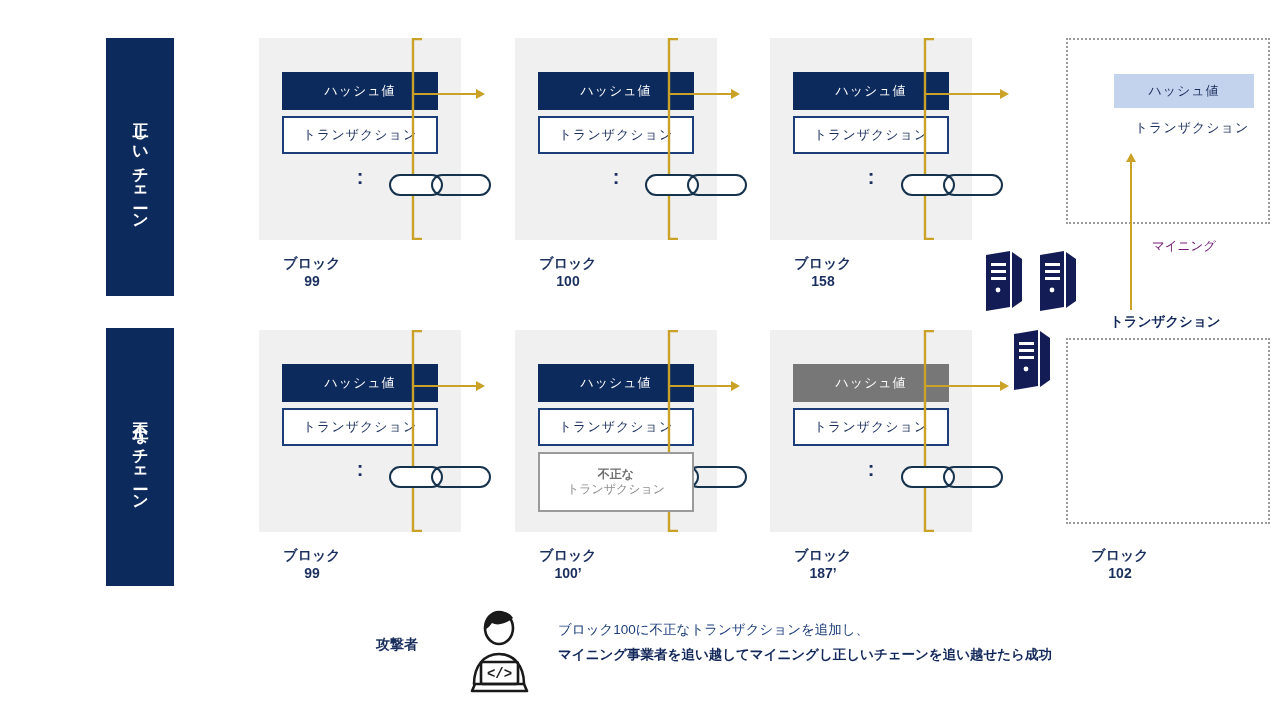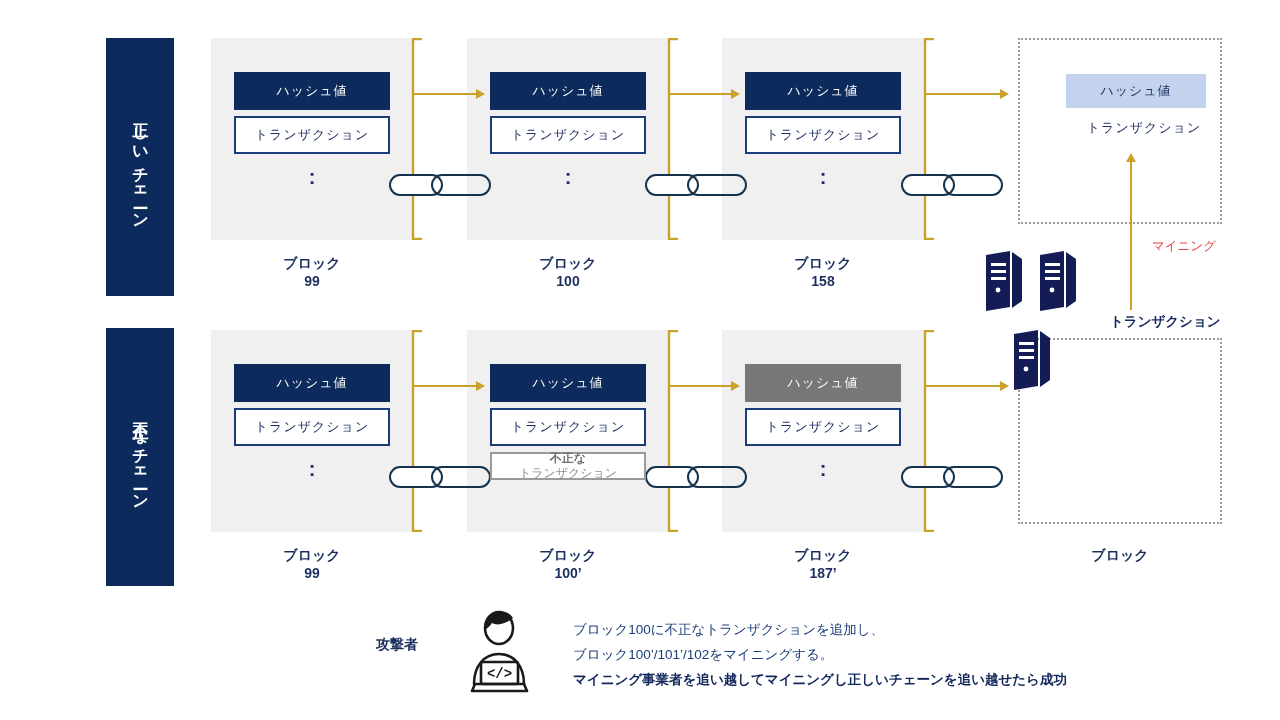--- a/index.html
+++ b/index.html
@@ -31,20 +31,21 @@
     text-orientation: upright;
   }
   #side-correct { left: 106px; top: 38px;  width: 68px; height: 258px; }
   #side-fraud   { left: 106px; top: 328px; width: 68px; height: 258px; }
 
   
   .block {
     position: absolute;
     width: 202px; height: 202px;
     background: #f0f0f0;
+    margin-left: 48px;
   }
   .block.dotted {
     background: transparent;
     border: 2px dotted #9a9a9a;
   }
   .hashbox {
     position: absolute;
     left: 23px; top: 34px;
     width: 156px; height: 38px;
     background: #0d2a5c;
@@ -65,21 +66,21 @@
     border: 2px solid #1b3d7a;
     color: #1b2f5e;
     font-size: 13px;
     display: flex; align-items: center; justify-content: center;
     letter-spacing: 1px;
   }
   .txbox.plain { border: none; background: transparent; }
   .badtx {
     position: absolute;
     left: 23px; top: 122px;
-    width: 156px; height: 28px;
+    width: 156px; height: 60px;
     background: #ffffff;
     border: 2px solid #9a9a9a;
     color: #8d8d8d;
     font-size: 12px;
     display: flex; flex-direction: column;
     align-items: center; justify-content: center;
     line-height: 1.25;
     z-index: 6;
   }
   .badtx .l1 { font-weight: bold; color: #6f6f6f; }
@@ -134,32 +135,32 @@
 
   
   #attacker-label {
     position: absolute;
     left: 376px; top: 636px;
     font-size: 14px; font-weight: bold; color: #1b2f5e;
   }
   #attacker-icon { position: absolute; left: 458px; top: 604px; }
   #caption {
     position: absolute;
-    left: 573px; top: 618px;
+    left: 558px; top: 618px;
     font-size: 13.5px;
     line-height: 1.85;
     color: #1b3d7a;
     white-space: nowrap;
   }
   #caption .strong { font-weight: bold; color: #12275a; }
 
   .free-label {
     position: absolute;
     font-size: 12.5px;
-    color: #ef4444;
+    color: #701a75;
   }
   .free-label.bold { font-weight: bold; font-size: 13.5px; color: #12275a; }
 </style>
 </head>
 <body>
 
 <div id="stage">
 
   <div id="side-correct" class="side-label">正しいチェーン</div>
   <div id="side-fraud" class="side-label">不正なチェーン</div>
@@ -228,20 +229,21 @@
     <div class="ellipsis">:</div>
   </div>
   <div class="block-label" style="left:722px; top:546px;">
     <div>ブロック</div>
     <div>187’</div>
   </div>
 
   <div class="block dotted" style="left:1018px; top:338px; width:204px; height:186px;"></div>
   <div class="block-label" style="left:1018px; top:546px; width:204px;">
     <div>ブロック</div>
+    <div>102</div>
   </div>
 
   <svg class="bracket" style="left:410px; top:38px;" width="16" height="202">
     <path d="M12 1 H3 V201 H12" fill="none" stroke="#c9a227" stroke-width="2.4"></path>
   </svg>
   <div class="arrow-line" style="left:413px; top:93px; width:65px;"></div>
   <div class="arrow-head" style="left:476px; top:89px;"></div>
 
   <svg class="bracket" style="left:666px; top:38px;" width="16" height="202">
     <path d="M12 1 H3 V201 H12" fill="none" stroke="#c9a227" stroke-width="2.4"></path>
@@ -341,17 +343,16 @@
 
       <rect x="23" y="58" width="37" height="22" rx="2"></rect>
 
       <path d="M17 80 h49 l3 7 h-55 Z"></path>
     </g>
     <text x="41.5" y="74" font-family="'Liberation Mono','DejaVu Sans Mono',monospace" font-size="14" font-weight="bold" fill="#1a1a1a" text-anchor="middle">&lt;/&gt;</text>
   </svg>
 
   <div id="caption">
     <div>ブロック100に不正なトランザクションを追加し、</div>
-    <div>ブロック100’/101’/102をマイニングする。</div>
     <div class="strong">マイニング事業者を追い越してマイニングし正しいチェーンを追い越せたら成功</div>
   </div>
 
 </div>
 
 </body></html>

